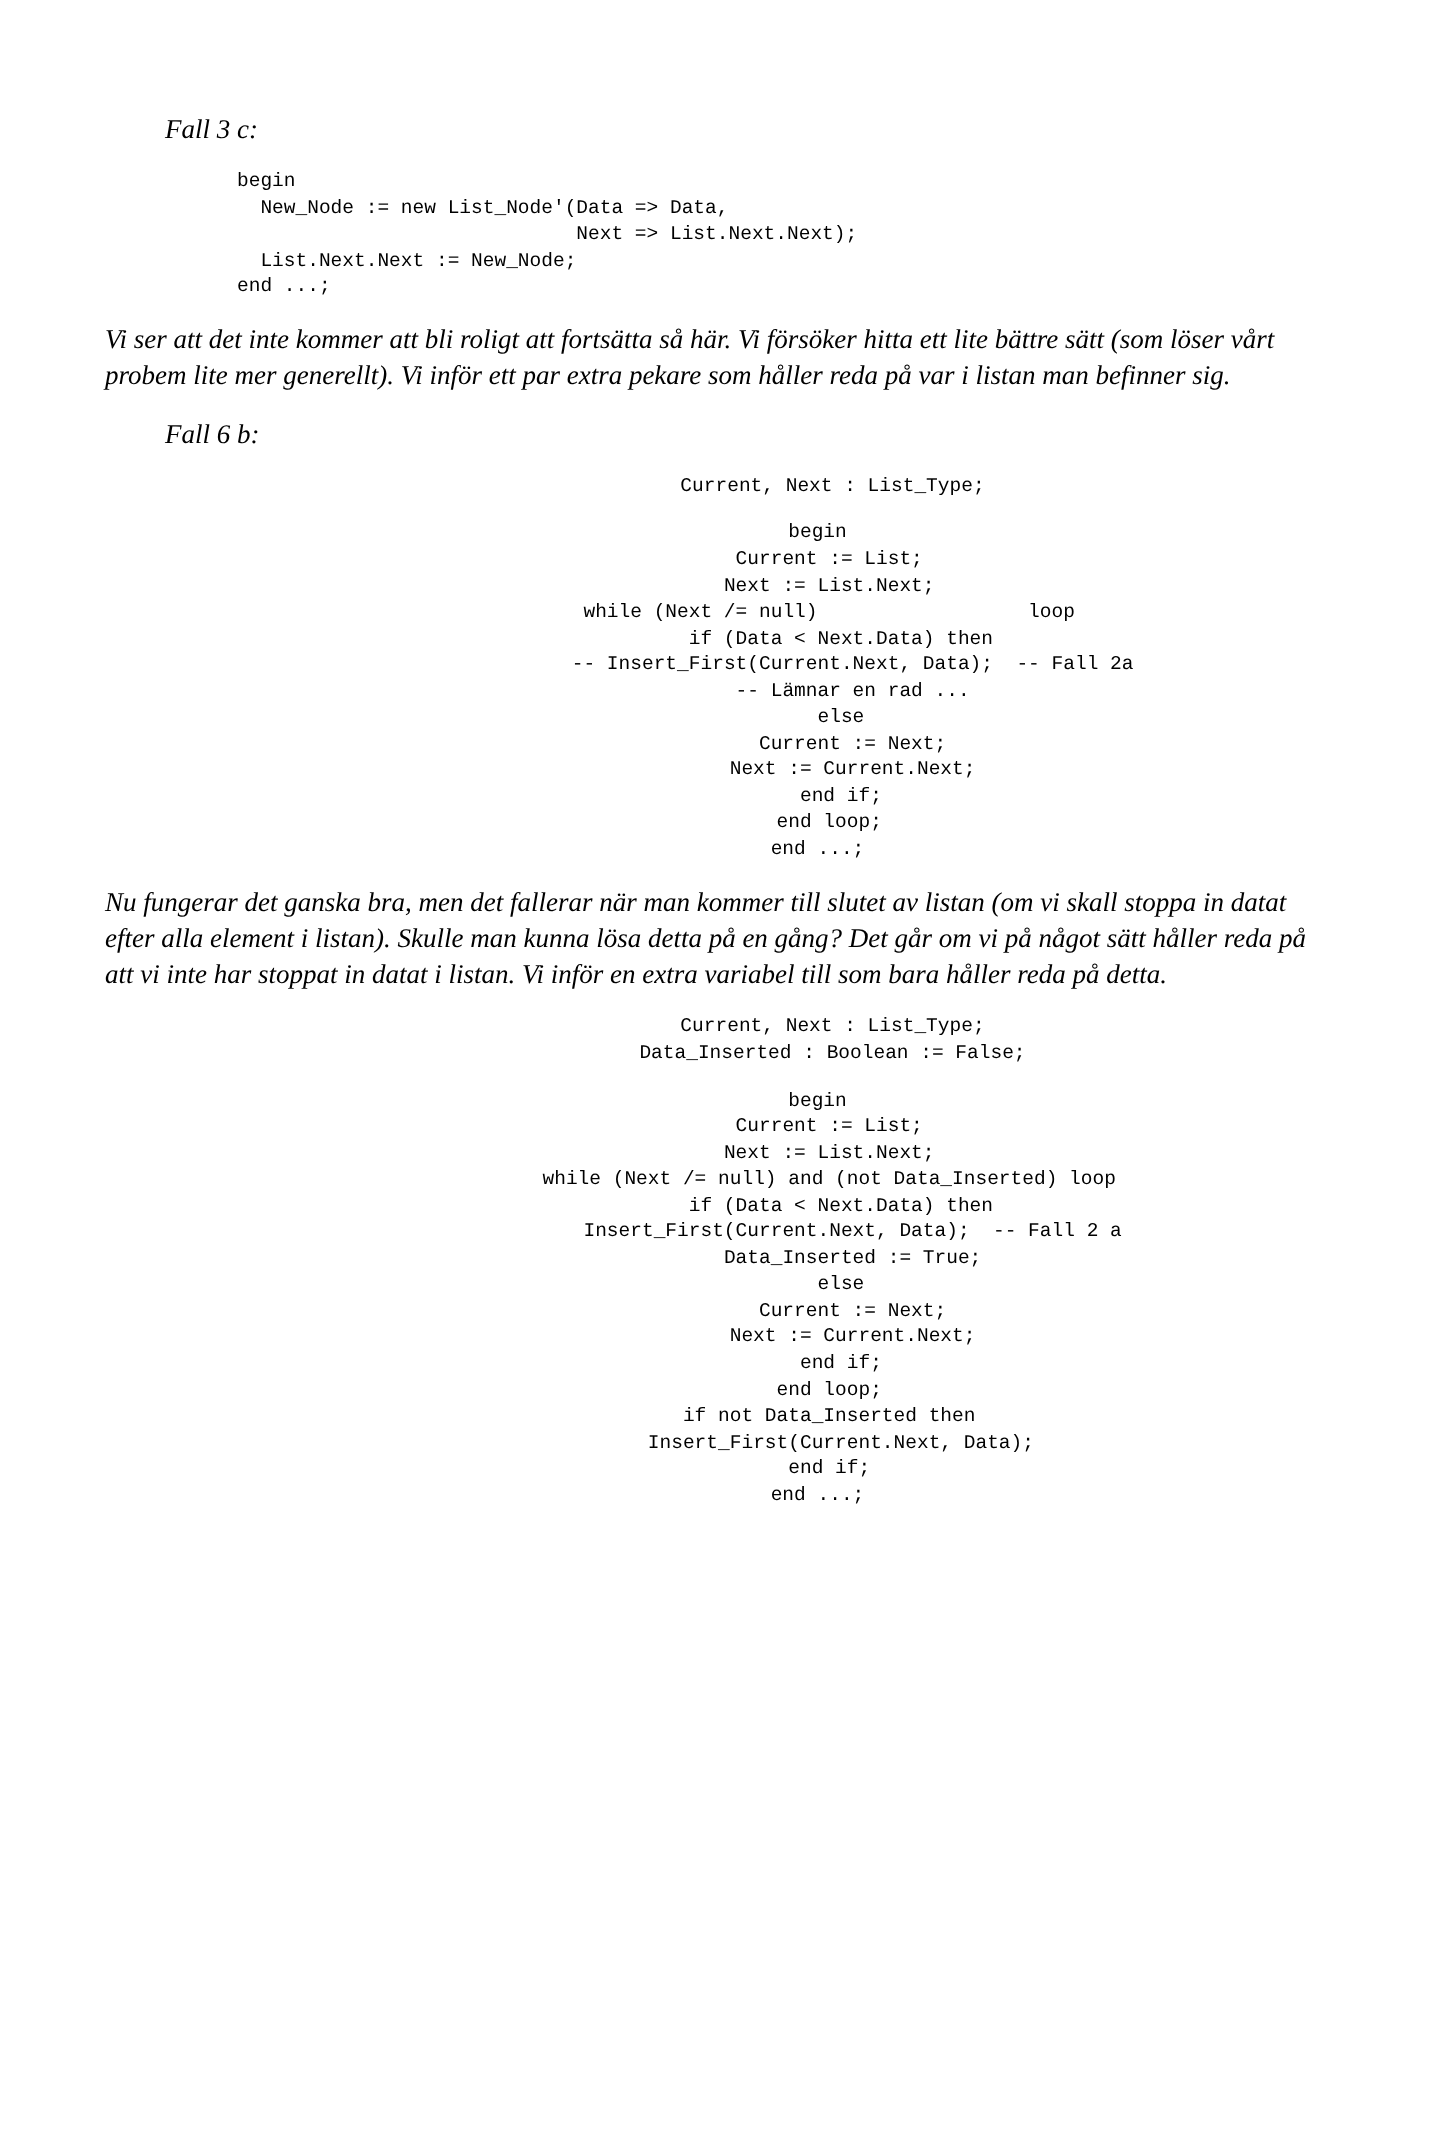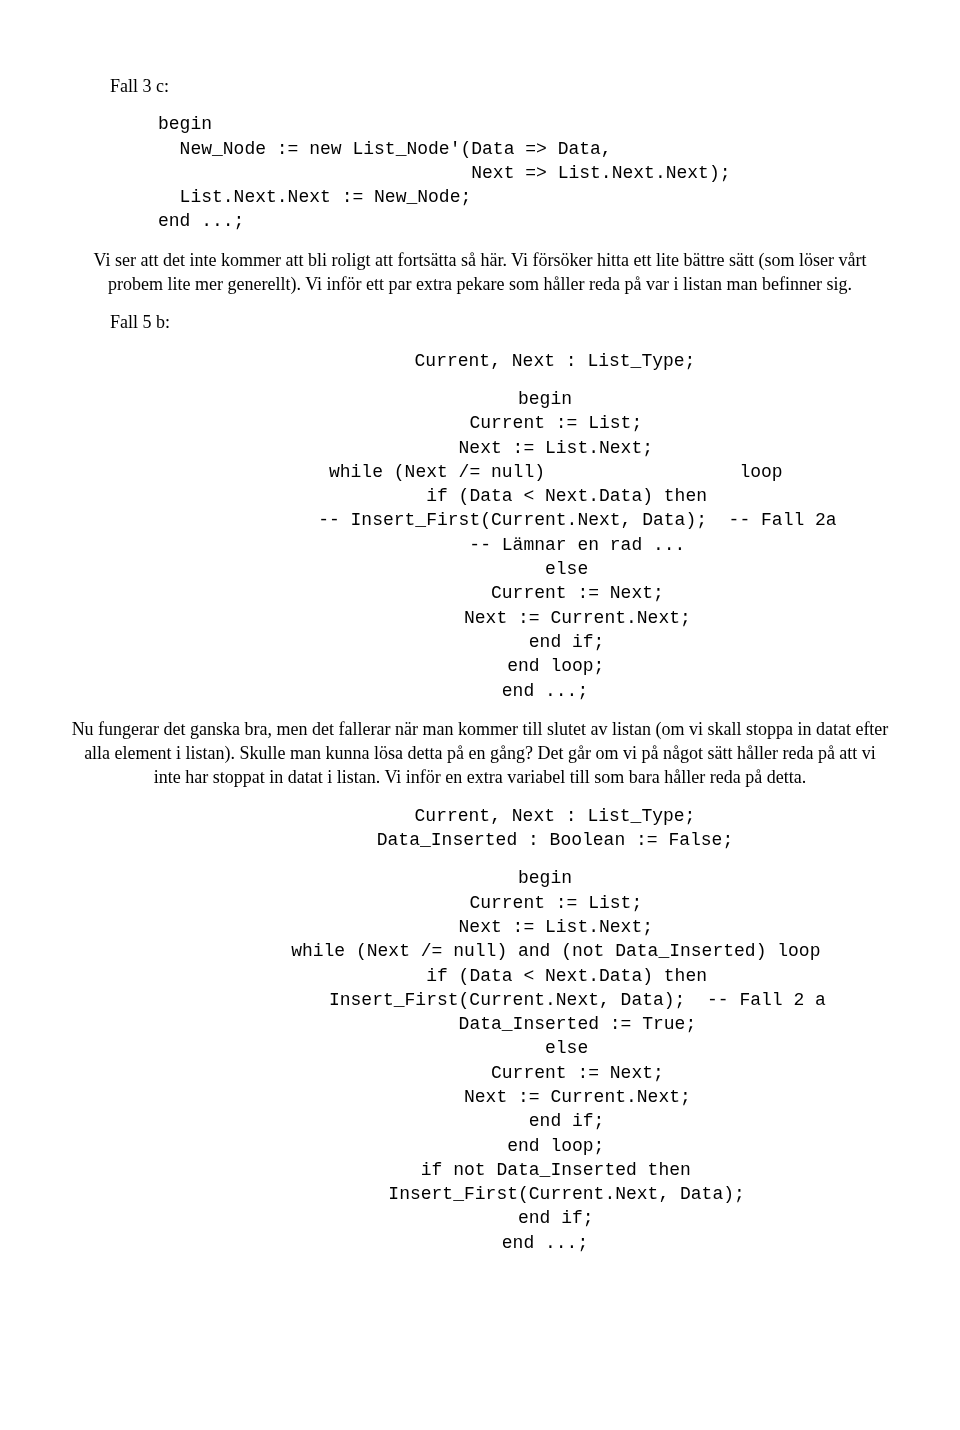--- a/index.html
+++ b/index.html
@@ -9,48 +9,50 @@
     font-size: 18px;
     color: #000;
     background: #fff;
     width: 960px;
     box-sizing: border-box;
     line-height: 1.35;
   }
   .code {
     font-family: "Courier New", Courier, monospace;
     white-space: pre;
-    font-size: 18px;
+    font-size: 13px;
     line-height: 1.35;
     margin: 14px 0 14px 0px;
   }
   .code1 { margin-left: 88px; }
   .code2 { margin-left: 150px; text-align: center; }
   .para {
     margin: 14px 0;
-    text-align: center;
+    text-align: left;
+    font-style: italic;
   }
   .label {
     margin: 14px 0 14px 40px;
+    font-style: italic;
   }
 </style>
 </head>
 <body>
 
 <div class="label">Fall 3 c:</div>
 
 <div class="code code1">begin
   New_Node := new List_Node'(Data =&gt; Data,
                              Next =&gt; List.Next.Next);
   List.Next.Next := New_Node;
 end ...;</div>
 
 <div class="para">Vi ser att det inte kommer att bli roligt att fortsätta så här. Vi försöker hitta ett lite bättre sätt (som löser vårt probem lite mer generellt). Vi inför ett par extra pekare som håller reda på var i listan man befinner sig.</div>
 
-<div class="label">Fall 5 b:</div>
+<div class="label">Fall 6 b:</div>
 
 <div class="code code2">Current, Next : List_Type;</div>
 <div class="code code2" style="margin-left:130px;">begin
   Current := List;
   Next := List.Next;
   while (Next /= null)                  loop
     if (Data &lt; Next.Data) then
       -- Insert_First(Current.Next, Data);  -- Fall 2a
       -- Lämnar en rad ...
     else

